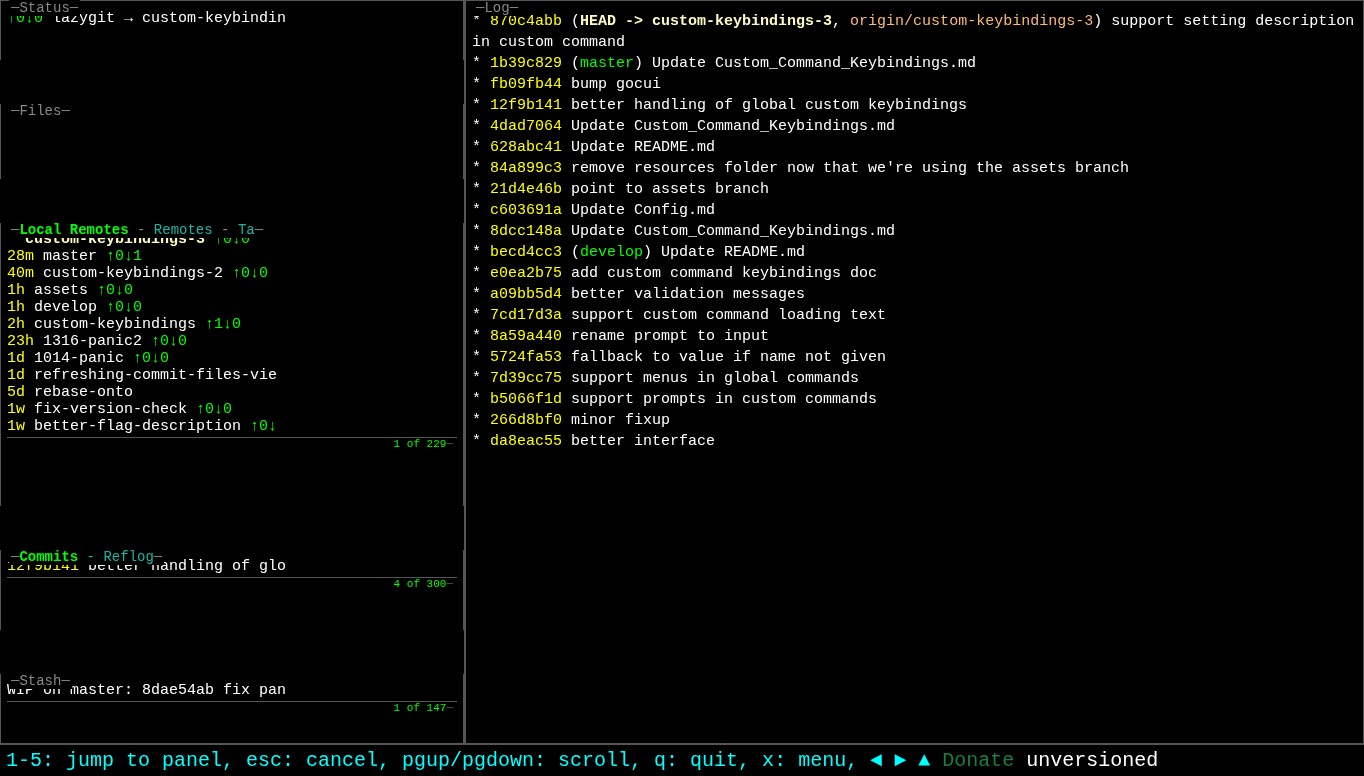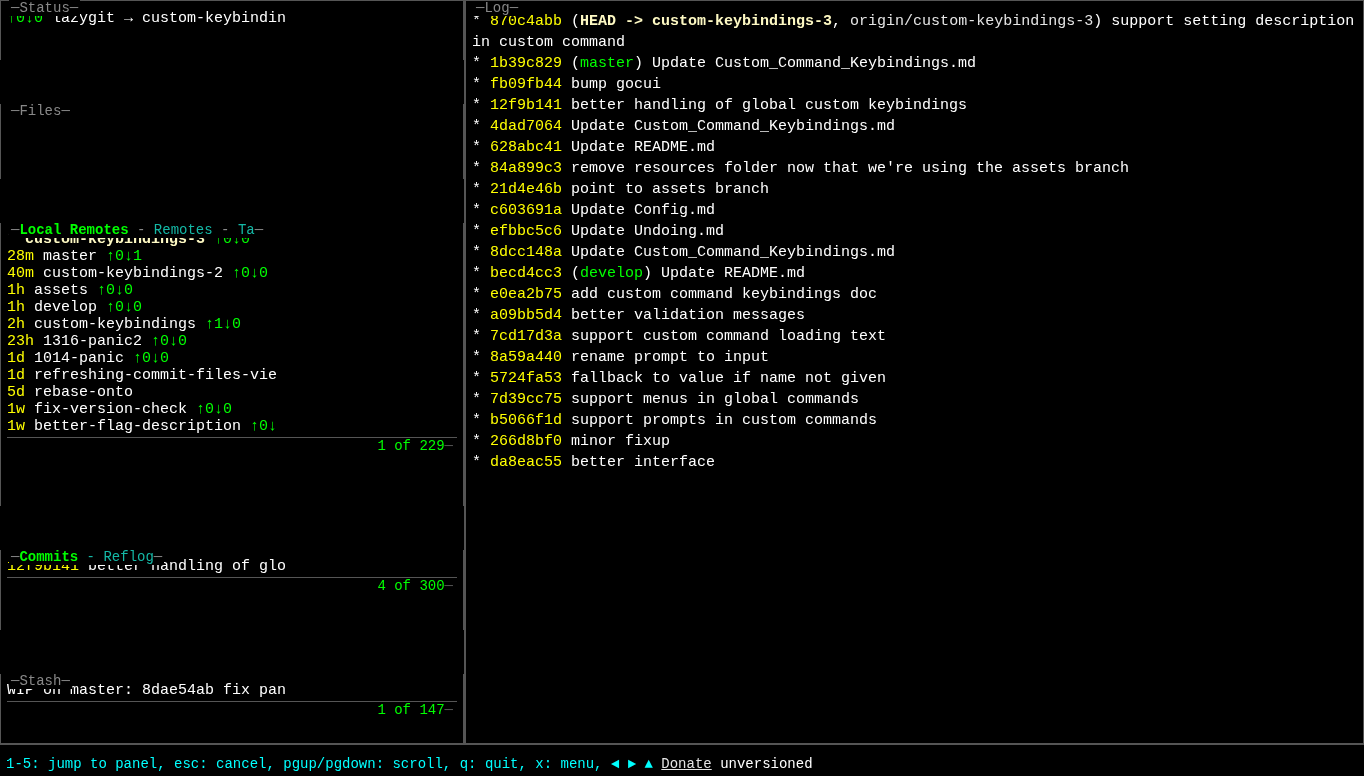--- a/index.html
+++ b/index.html
@@ -95,39 +95,39 @@
     }
     .log-section .panel-content {
       height: calc(100% - 8px);
       overflow: hidden;
     }
     
     .bottom-bar {
       background: #000;
       border-top: 1px solid #555;
       padding: 4px 6px;
-      font-size: 14px;
+      font-size: 20px;
       height: 32px;
       display: flex;
-      align-items: flex-end;
+      align-items: flex-start;
       flex-shrink: 0;
     }
     
     .green { color: #00ff00; }
     .yellow { color: #ffff00; }
     .cyan { color: #00ffff; }
     .bright-cyan { color: #fef9c3; font-weight: bold; }
-    .red { color: #e5e5e5; }
+    .red { color: #fdba74; }
     .white { color: #ffffff; }
     .gray { color: #888; }
-    .magenta { color: #e5e5e5; text-decoration: underline; }
+    .magenta { color: #15803d; }
     .divider-line {
       color: #555;
       text-align: right;
-      font-size: 14px;
+      font-size: 11px;
       padding: 0 4px;
       border-top: 1px solid #555;
       margin-top: 2px;
     }
     .log-line {
       line-height: 1.4;
     }
     .panel-title-green {
       color: #00ff00;
       font-weight: bold;
@@ -265,23 +265,20 @@
           <span class="white">* </span><span class="yellow">628abc41</span><span class="white"> Update README.md</span>
         </div>
         <div class="log-line">
           <span class="white">* </span><span class="yellow">84a899c3</span><span class="white"> remove resources folder now that we're using the assets branch</span>
         </div>
         <div class="log-line">
           <span class="white">* </span><span class="yellow">21d4e46b</span><span class="white"> point to assets branch</span>
         </div>
         <div class="log-line">
           <span class="white">* </span><span class="yellow">c603691a</span><span class="white"> Update Config.md</span>
-        </div>
-        <div class="log-line">
-          <span class="white">* </span><span class="yellow">efbbc5c6</span><span class="white"> Update Undoing.md</span>
         </div>
         <div class="log-line">
           <span class="white">* </span><span class="yellow">8dcc148a</span><span class="white"> Update Custom_Command_Keybindings.md</span>
         </div>
         <div class="log-line">
           <span class="white">* </span><span class="yellow">becd4cc3</span><span class="white"> (</span><span class="green">develop</span><span class="white">) Update README.md</span>
         </div>
         <div class="log-line">
           <span class="white">* </span><span class="yellow">e0ea2b75</span><span class="white"> add custom command keybindings doc</span>
         </div>

